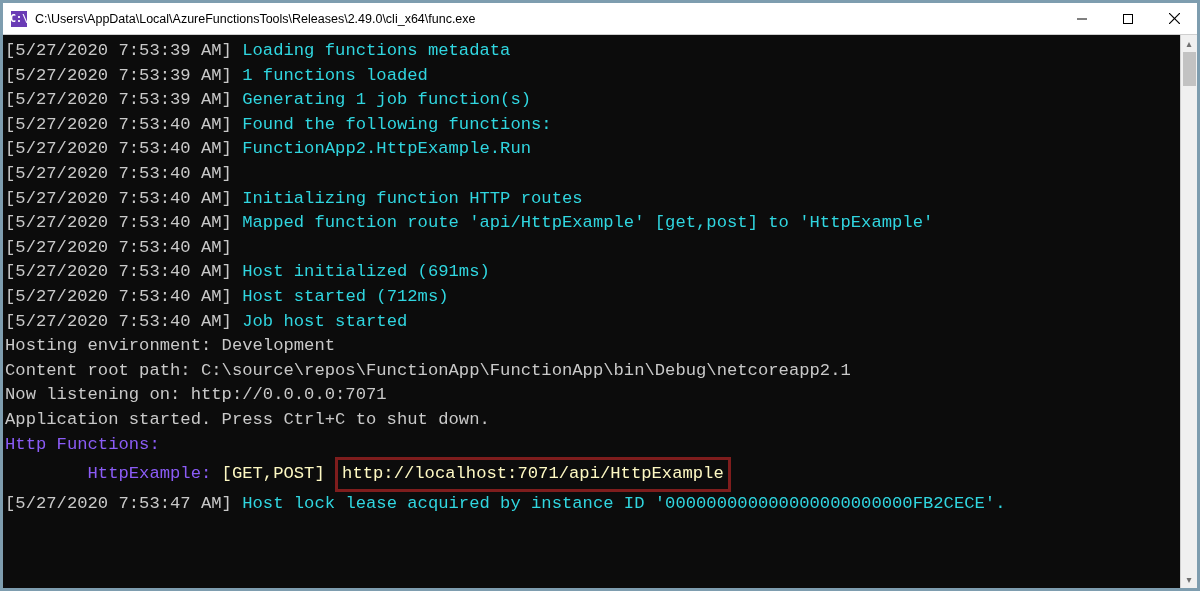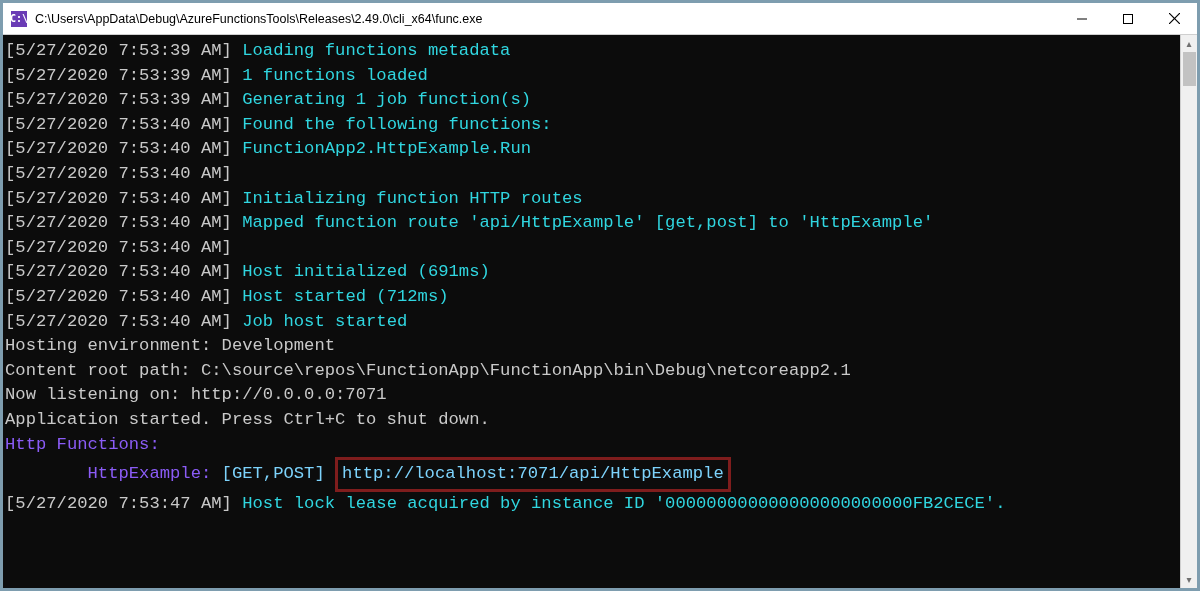--- a/index.html
+++ b/index.html
@@ -55,37 +55,37 @@
     width: 17px; height: 17px;
     color: #707070; font-size: 10px; line-height: 17px; text-align: center;
   }
   .scroll-track { flex: 1; position: relative; width: 17px; }
   .scroll-thumb { position: absolute; left: 2px; right: 2px; top: 0; height: 34px; background: #c2c2c2; }
 
   .ts   { color: #c9c9c9; }
   .msg  { color: #30d6e0; }
   .plain{ color: #c9c9c9; font-family: Liberation Mono, monospace; }
   .yel  { color: #8b5cf6; }
-  .grn  { color: #7dd3fc; }
+  .grn  { color: #fef9c3; }
   .hlbox{
     border: 3px solid #7f1d1d;
     padding: 2px 4px;
     display: inline-block;
   }
 
   .logline { display: block; }
 </style>
 </head>
 <body>
 
 <div class="window">
 
   <div class="titlebar">
     <span class="app-icon">C:\</span>
-    <span class="title-text">C:\Users\AppData\Debug\AzureFunctionsTools\Releases\2.49.0\cli_x64\func.exe</span>
+    <span class="title-text">C:\Users\AppData\Local\AzureFunctionsTools\Releases\2.49.0\cli_x64\func.exe</span>
     <span class="spacer"></span>
     <div class="win-btn" title="Minimize">
       <svg width="10" height="10" viewBox="0 0 10 10">
           <line x1="0" y1="5" x2="10" y2="5" stroke="#000" stroke-width="1"></line>
         </svg>
     </div>
     <div class="win-btn" title="Maximize">
       <svg width="10" height="10" viewBox="0 0 10 10">
           <rect x="0.5" y="0.5" width="9" height="9" fill="none" stroke="#000" stroke-width="1"></rect>
         </svg>

